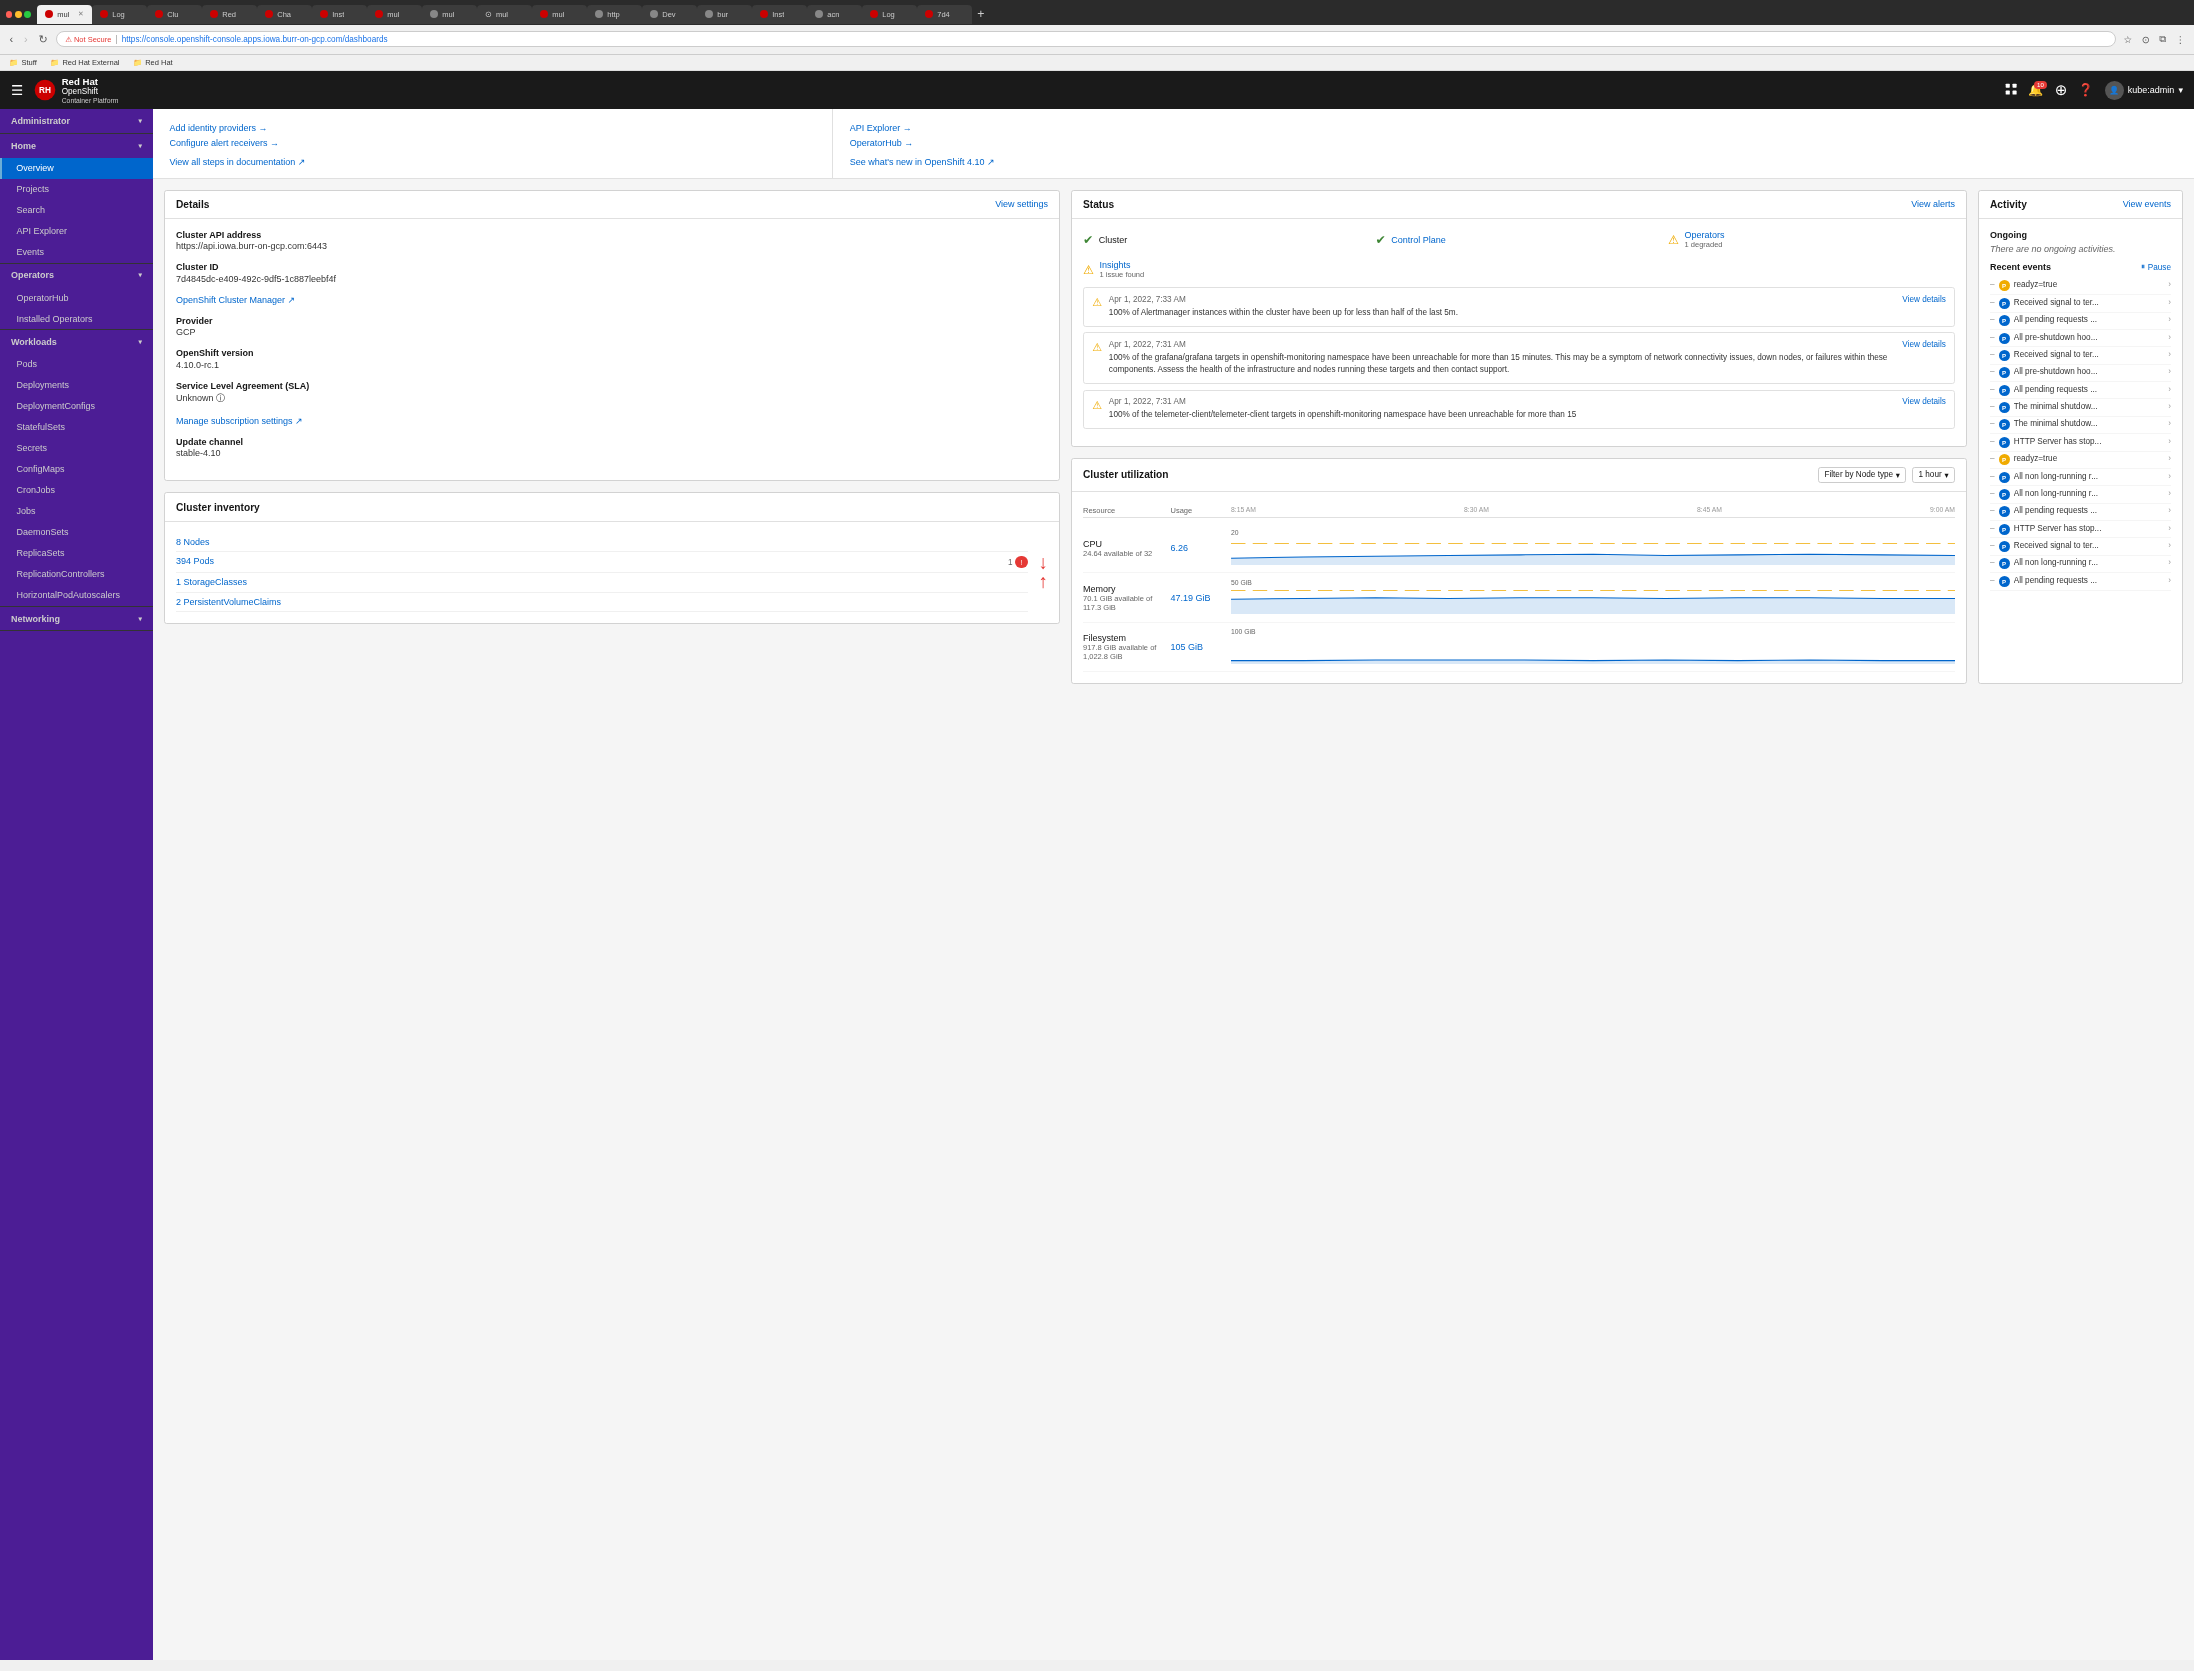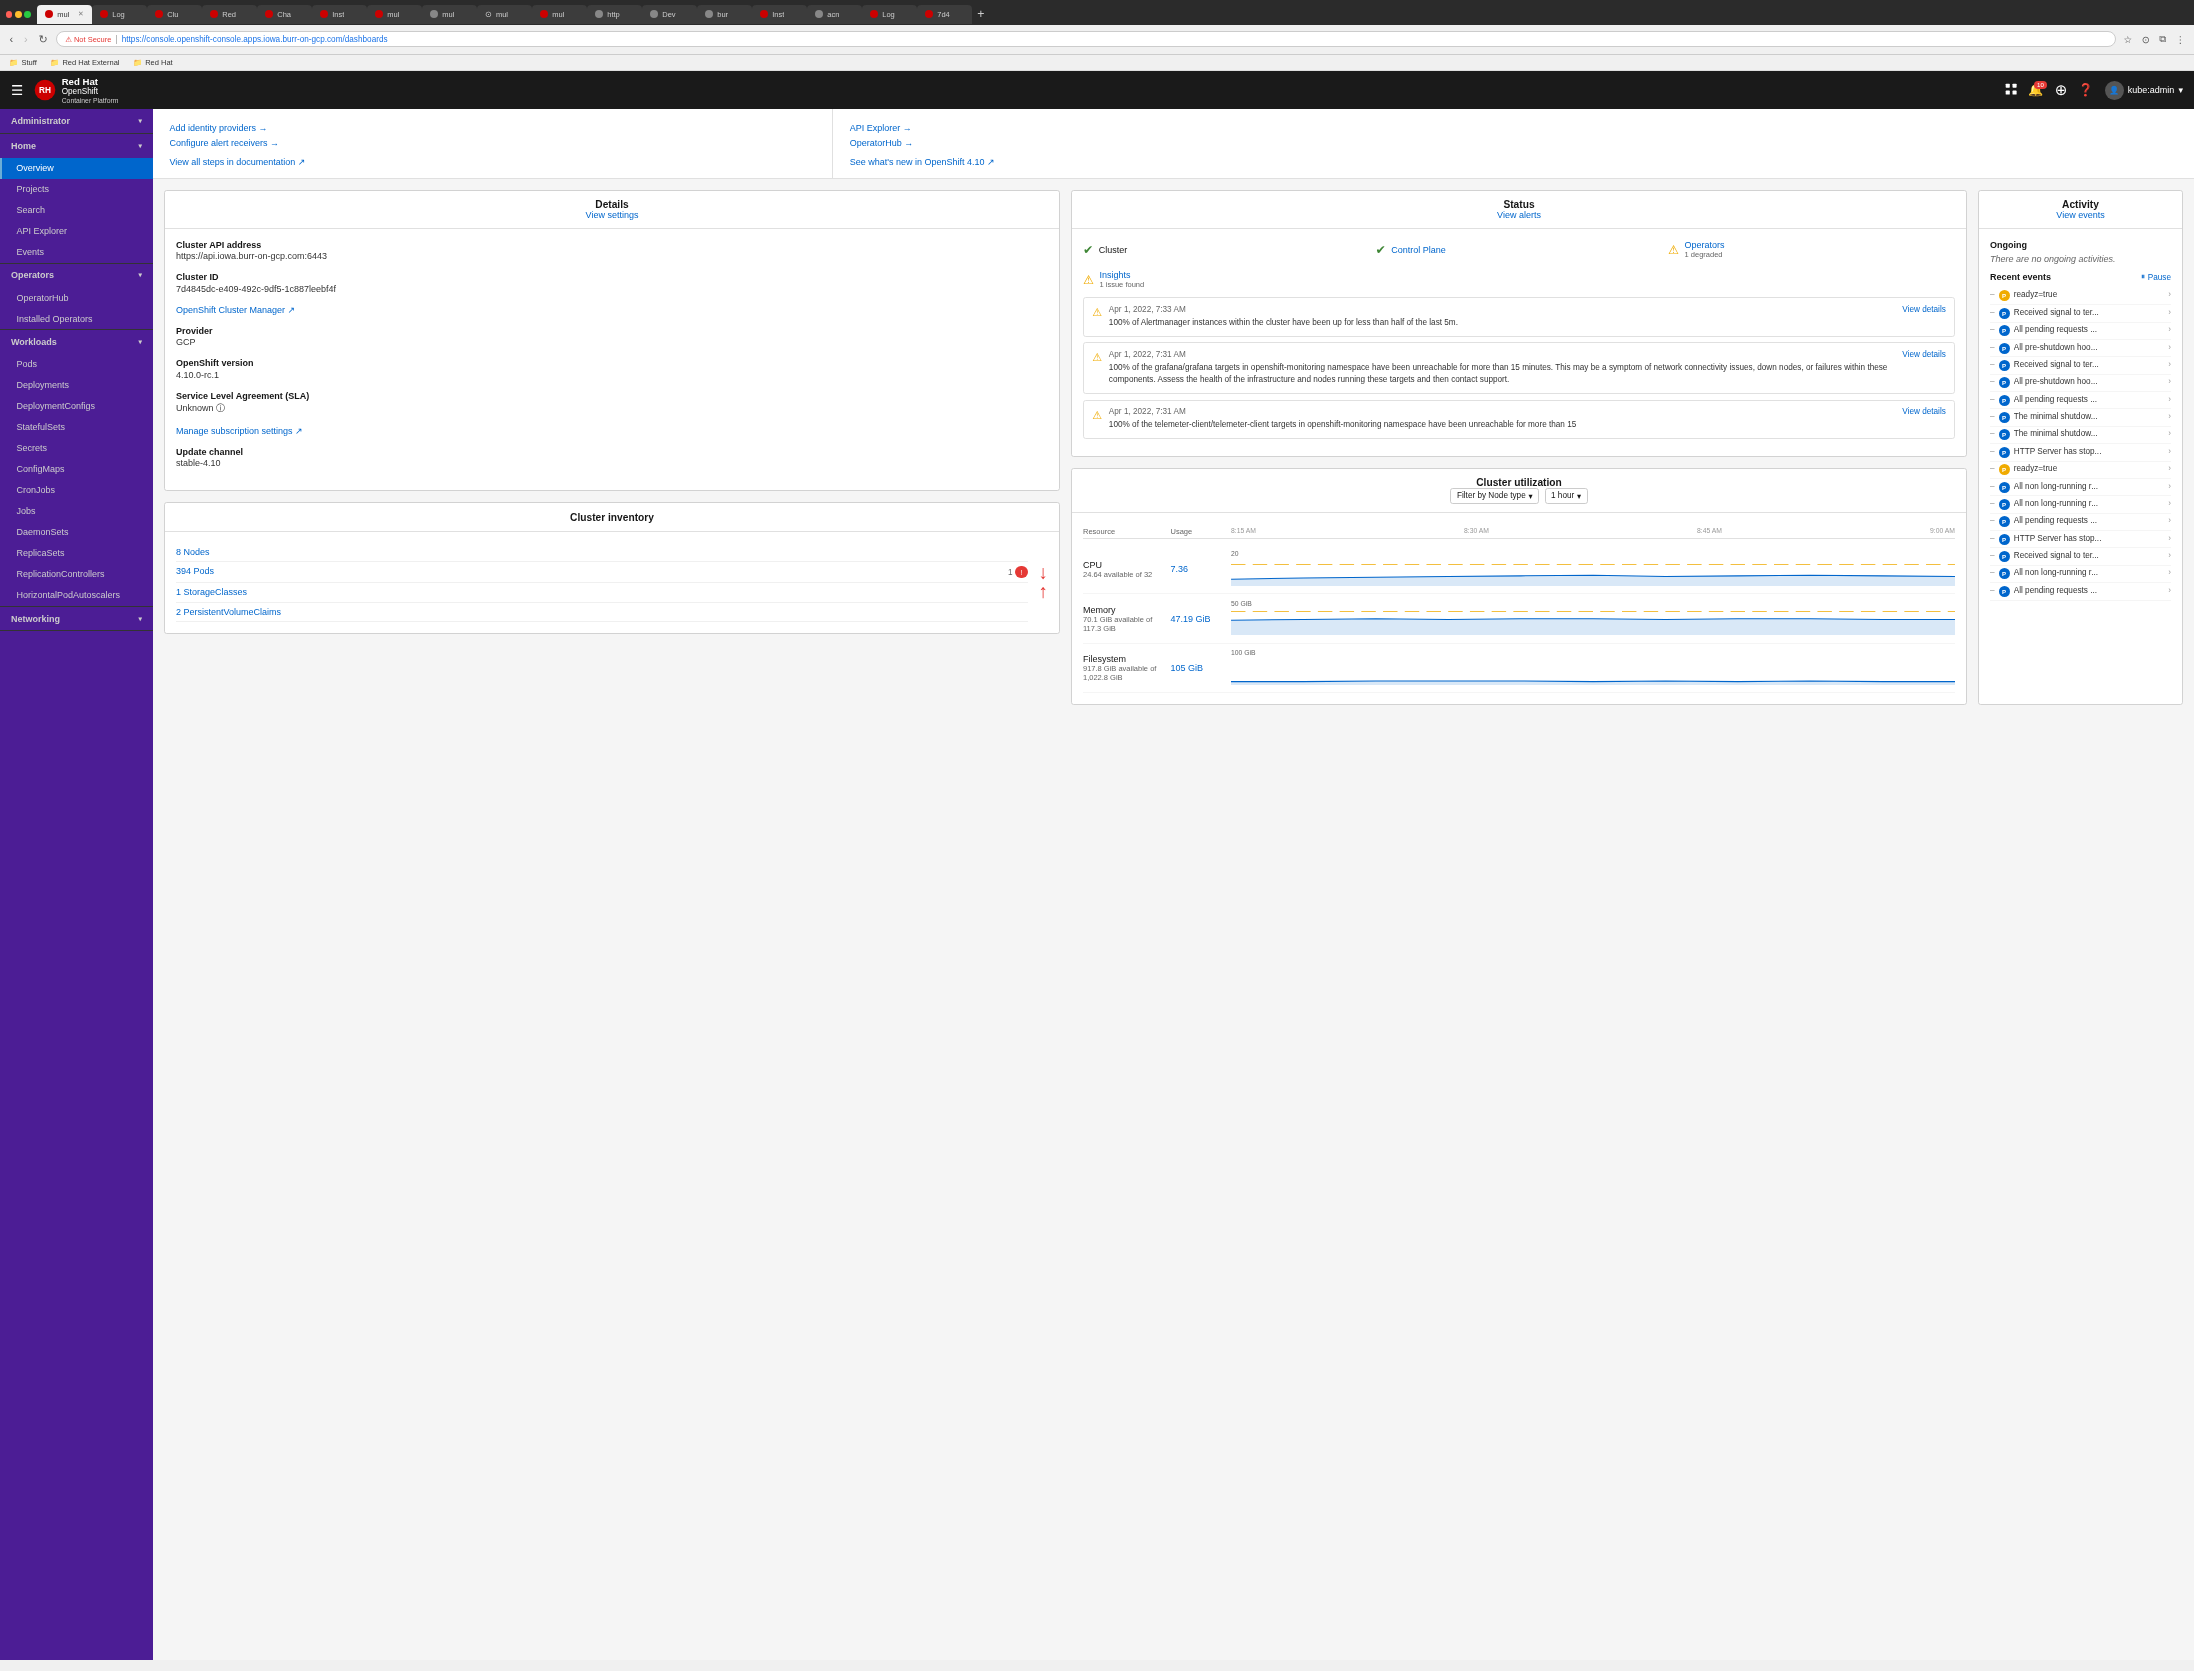--- a/index.html
+++ b/index.html
@@ -53,21 +53,21 @@
     
     .main-content { flex: 1; overflow-y: auto; padding: 0; background: #f5f5f5; }
     .section-link { color: #0066cc; text-decoration: none; font-size: 9px; cursor: pointer; }
     .section-link-arrow { display: block; padding: 2.7px 0; }
     .view-all-link { color: #0066cc; font-size: 9px; cursor: pointer; display: flex; align-items: center; gap: 2.7px; margin-top: 5.5px; }
 
     
     .dashboard-grid { display: grid; grid-template-columns: 1fr 1fr 205px; gap: 11px; padding: 11px; }
 
     .panel { background: white; border: 0.7px solid #d2d2d2; border-radius: 2.7px; }
-    .panel-header { display: flex; align-items: center; justify-content: space-between; padding: 8.2px 11px; border-bottom: 0.7px solid #e0e0e0; flex-direction: column; }
+    .panel-header { display: flex; align-items: center; justify-content: space-between; padding: 8.2px 11px; border-bottom: 0.7px solid #e0e0e0; }
     .panel-title { font-size: 10.2px; font-weight: 600; color: #151515; }
     .panel-link { color: #0066cc; font-size: 9px; cursor: pointer; }
     .panel-body { padding: 11px; }
 
     
     .detail-row { margin-bottom: 11px; }
     .detail-label { font-size: 9px; font-weight: 600; color: #151515; margin-bottom: 1.4px; }
     .detail-value { font-size: 9px; color: #333; }
     .detail-link { color: #0066cc; font-size: 9px; cursor: pointer; }
 
@@ -549,21 +549,21 @@
                   <span>8:45 AM</span>
                   <span>9:00 AM</span>
                 </div>
               </div>
 
               <div class="util-row">
                 <div>
                   <div class="util-resource">CPU</div>
                   <div class="util-sub">24.64 available of 32</div>
                 </div>
-                <div class="util-value">7.36</div>
+                <div class="util-value">6.26</div>
                 <div style="position:relative;">
                   <div style="font-size:6.8px;color:#666;margin-bottom:1.4px;">20</div>
                   <svg class="chart-svg" viewBox="0 0 200 40" preserveAspectRatio="none">
 
                     <line x1="0" y1="8" x2="200" y2="8" stroke="#f0ab00" stroke-dasharray="4,2" stroke-width="1"></line>
 
                     <polyline points="0,30 20,28 40,27 60,26 80,25 100,24 120,26 140,25 160,24 180,25 200,26" fill="none" stroke="#0066cc" stroke-width="1.5"></polyline>
 
                     <polygon points="0,30 20,28 40,27 60,26 80,25 100,24 120,26 140,25 160,24 180,25 200,26 200,40 0,40" fill="rgba(0,102,204,0.15)"></polygon>
                   </svg>

